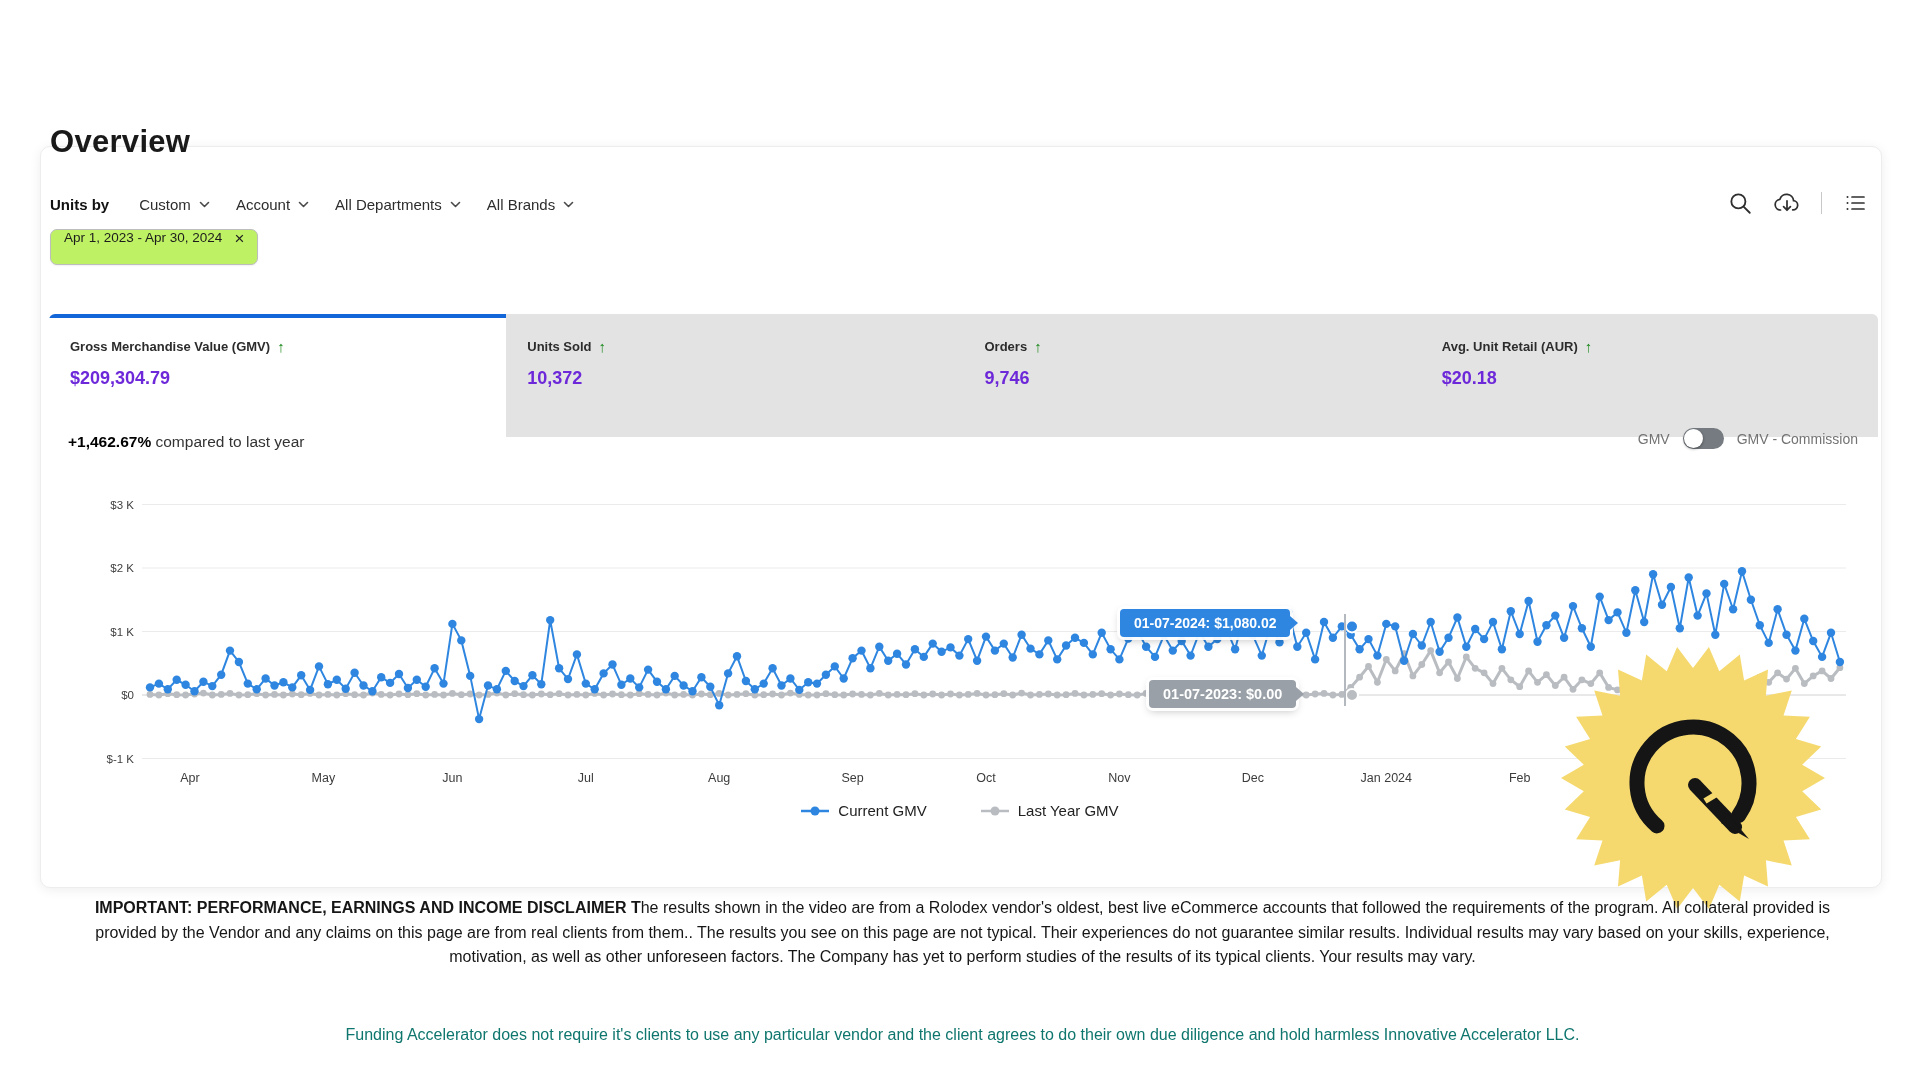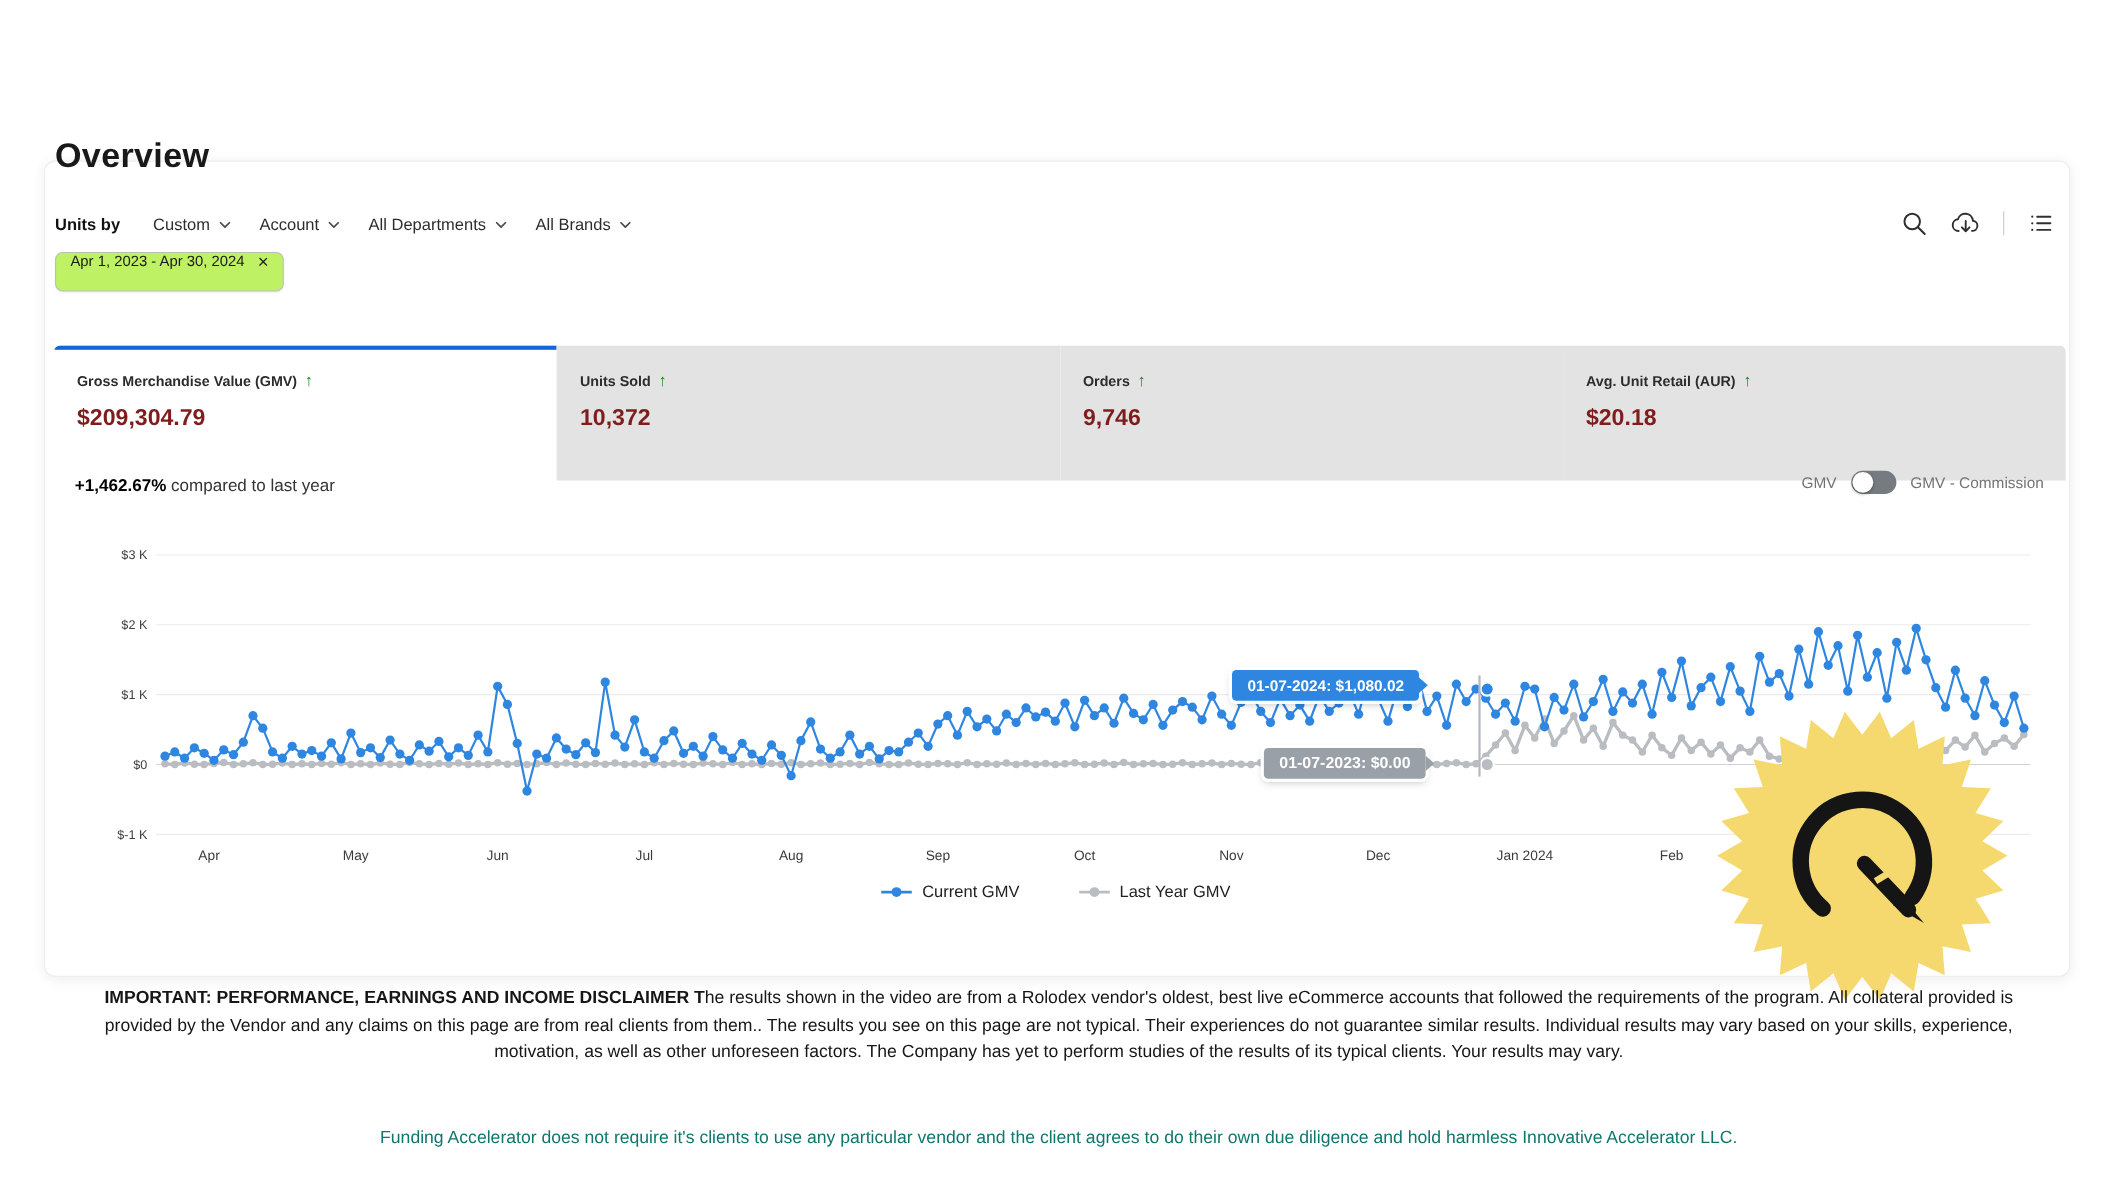--- a/index.html
+++ b/index.html
@@ -21,21 +21,21 @@
   .date-chip{position:absolute;left:50px;top:229px;height:34px;border:1px solid #bdbdbd;border-radius:7px;
              display:inline-flex;align-items:flex-start;padding:0 13px;font-size:13.5px;gap:12px;background:#bef264;
              box-shadow:0 1px 2px rgba(0,0,0,.06);cursor:pointer;}
   .chip-x{font-size:17px;color:#222;cursor:pointer;line-height:1;}
 
   .kpi-strip{position:absolute;left:8px;top:167px;right:3px;height:123px;display:flex;border-radius:6px 6px 0 0;overflow:hidden;}
   .kpi-tab{flex:1;background:#e3e3e3;border-top:4px solid transparent;padding:20px 0 0 21px;cursor:pointer;box-sizing:border-box;}
   .kpi-tab.active{background:#fff;border-top:4px solid #1266d8;}
   .kpi-label{font-size:13px;font-weight:bold;color:#2c2c2c;display:flex;align-items:center;gap:7px;}
   .kpi-arrow{color:#1e8b1e;font-size:15px;font-weight:bold;}
-  .kpi-value{font-size:21px;font-weight:bold;margin-top:13px;color:#7f1d1d;}
+  .kpi-value{font-size:18px;font-weight:bold;margin-top:13px;color:#6d28d9;}
 
   .compare{position:absolute;left:68px;top:433px;font-size:15.5px;color:#333;}
   .compare .delta{color:#000000;font-weight:bold;}
 
   .toggle-row{position:absolute;right:62px;top:428px;display:flex;align-items:center;gap:13px;font-size:14px;color:#737373;}
   .switch{width:41px;height:21px;border-radius:11px;background:#757b80;position:relative;cursor:pointer;}
   .knob{position:absolute;left:1px;top:1px;width:19px;height:19px;border-radius:50%;background:#fff;box-shadow:0 1px 3px rgba(0,0,0,.4);}
 
   #chart-svg{position:absolute;left:60px;top:480px;}
 

